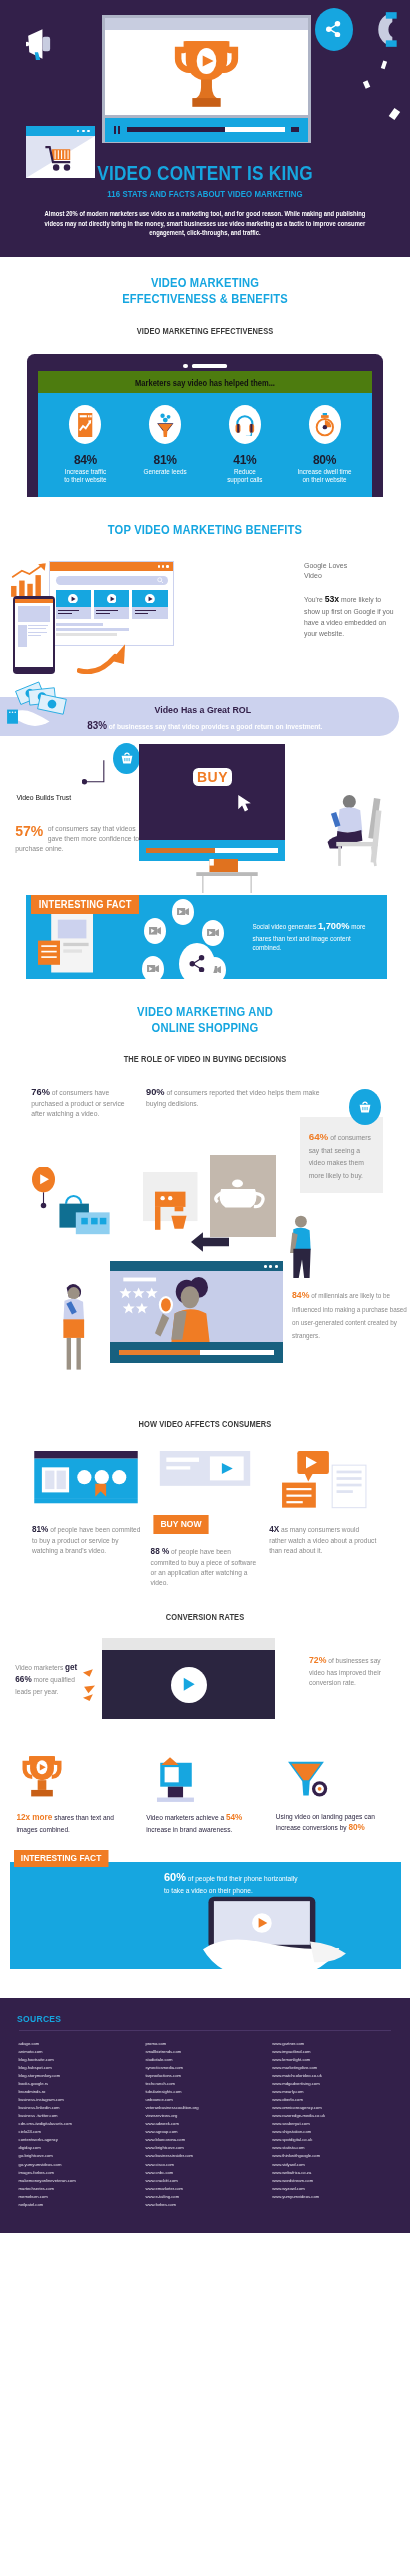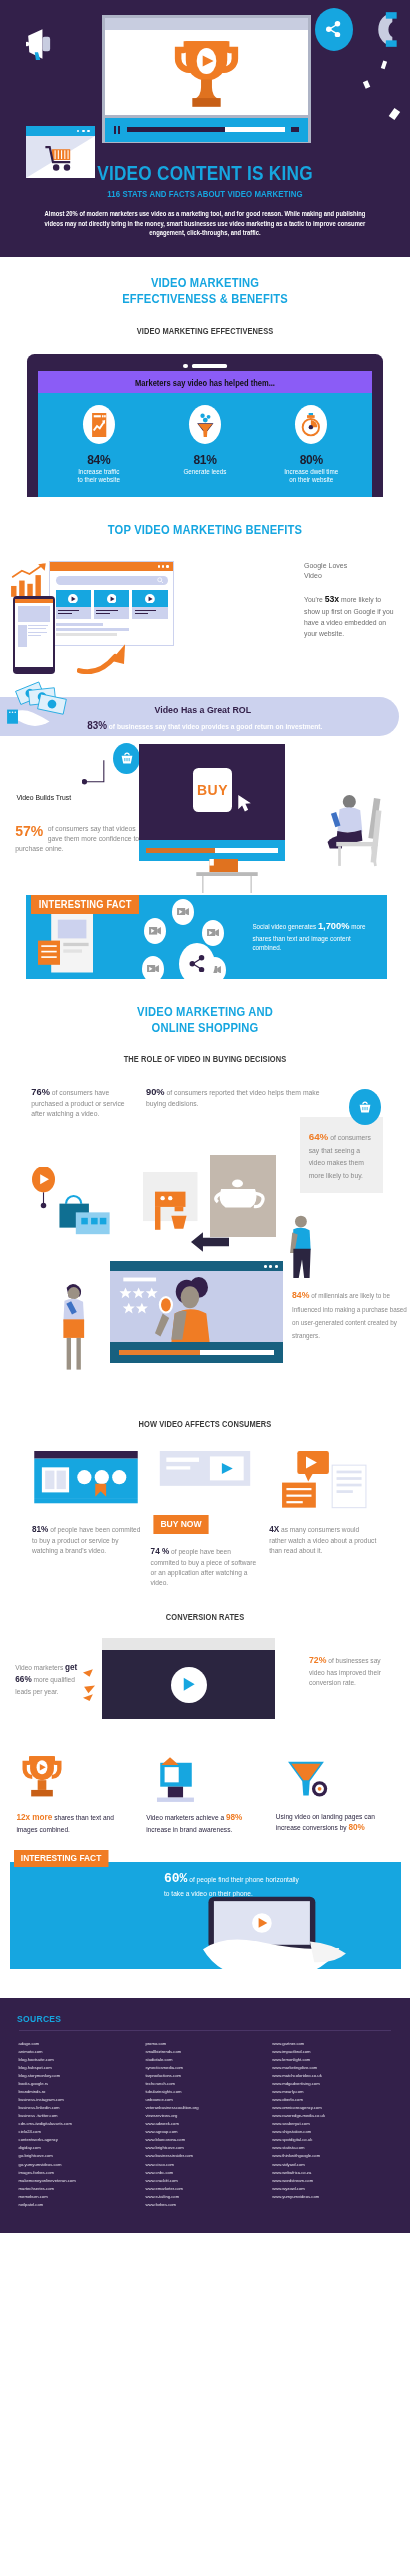--- a/index.html
+++ b/index.html
@@ -97,21 +97,21 @@
 
   
   .effect-sec { padding: 18.6px 0 5.5px; background: #fff; }
   .tablet {
     width: 356px; margin: 18.6px auto 0; background: #33204a;
     border-radius: 7.6px 7.6px 0 0; padding: 7px 11px 0;
   }
   .tab-speaker { display: flex; align-items: center; justify-content: center; gap: 3.8px; height: 9.8px; }
   .tab-speaker .dot { width: 4.4px; height: 4.4px; border-radius: 50%; background: #fff; }
   .tab-speaker .bar { width: 35px; height: 3.3px; border-radius: 1.6px; background: #fff; }
-  .tab-white { background: #8b5cf6; padding: 7.6px 0 5.5px; }
+  .tab-white { background: #4d7c0f; padding: 7.6px 0 5.5px; }
   .tab-white h3 {
     text-align: center; font-size: 8.2px; color: #111; font-weight: bold;
     transform: scaleX(0.92);
   }
   .tab-blue { background: #16a6e0; padding: 12px 7.6px 13px; }
   .stat-row { display: flex; }
   .stat-cell { flex: 1; text-align: center; }
   .bubble {
     width: 32px; height: 39px; border-radius: 50%; background: #fff;
     margin: 0 auto 8.7px; display: flex; align-items: center; justify-content: center;
@@ -192,21 +192,21 @@
     position: absolute; left: 113px; top: 1.1px; width: 27px; height: 31px;
     border-radius: 50%; background: #16a6e0; display: flex;
     align-items: center; justify-content: center;
   }
   .connector { position: absolute; left: 82px; top: 16.4px; width: 33px; height: 25px; }
   .tv {
     position: absolute; left: 139px; top: 2.2px; width: 146px; height: 117px;
   }
   .tv-screen { height: 96px; background: #33204a; position: relative; }
   .buy-btn {
-    position: absolute; left: 54px; top: 24px; width: 39px; height: 44px;
+    position: absolute; left: 54px; top: 24px; width: 39px; height: 18px;
     background: #fff; border-radius: 5.5px; display: flex;
     align-items: center; justify-content: center;
     color: #f07c24; font-size: 14px; font-weight: bold; letter-spacing: 0.5px;
   }
   .tv-bottom { height: 21px; background: #16a6e0; display: flex; align-items: center; padding: 0 6.6px; }
   .tv-track { flex: 1; height: 4.4px; background: #fff; position: relative; }
   .tv-track i { position: absolute; left: 0; top: 0; height: 4.4px; width: 52%; background: #d4712a; }
   .trust-stat { position: absolute; left: 15.3px; top: 82px; width: 126px; }
   .trust-stat .n { color: #f07c24; font-size: 14px; font-weight: bold; float: left; margin-right: 4.4px; line-height: 1; }
   .trust-stat p { font-size: 6.8px; color: #8a8a8a; line-height: 1.5; }
@@ -304,21 +304,21 @@
   .fact2-tag {
     position: absolute; left: 14px; top: 0; background: #f07c24; color: #fff;
     font-size: 9.3px; font-weight: bold; padding: 3.3px 7.6px; z-index: 3;
     transform: scaleX(0.9); transform-origin: left center;
   }
   .fact2-band {
     position: absolute; left: 9.8px; top: 12px; width: 391px; height: 107px;
     background: #16a6e0;
   }
   .fact2-txt { position: absolute; left: 164px; top: 18.6px; width: 137px; color: #fff; font-size: 6.6px; line-height: 1.55; }
-  .fact2-txt b { font-size: 13px; font-family: Liberation Mono, monospace; }
+  .fact2-txt b { font-size: 11px; }
   .hand-phone { position: absolute; left: 203px; top: 39px; width: 180px; height: 93px; }
 
   
   .sources { background: #33204a; padding: 12px 0 24px; margin-top: 11px; }
   .sources h3 {
     color: #16a6e0; font-size: 9.3px; font-weight: bold; padding: 4.4px 0 0 18.6px;
     letter-spacing: 0.3px; text-transform: uppercase; transform: scaleX(0.92);
     transform-origin: left center;
   }
   .src-rule { height: 1.1px; background: #4a3566; margin: 5.5px 18.6px 8.7px; }
@@ -465,20 +465,34 @@
                 <circle cx="17" cy="13" r="4.5" fill="#16a6e0"></circle>
                 <polygon points="2,19 32,19 21,33 13,33" fill="#33204a"></polygon>
                 <polygon points="13,30 21,30 20,44 14,44" fill="#f07c24"></polygon>
                 <polygon points="4,20 30,20 21,31 13,31" fill="#f07c24"></polygon>
               </svg>
             </div>
             <div class="stat-num">81%</div>
             <div class="stat-lbl">Generate leeds</div>
           </div>
 
+          <div class="stat-cell">
+            <div class="bubble">
+              <svg width="19.7" height="22" viewBox="0 0 36 40">
+                <path d="M4 22 v-4 a14 14 0 0 1 28 0 v4" stroke="#16a6e0" stroke-width="3.5" fill="none"></path>
+                <rect x="1" y="18" width="9" height="16" rx="4" fill="#f07c24"></rect>
+                <rect x="26" y="18" width="9" height="16" rx="4" fill="#f07c24"></rect>
+                <rect x="4" y="18" width="4" height="16" fill="#33204a"></rect>
+                <rect x="28" y="18" width="4" height="16" fill="#33204a"></rect>
+                <path d="M30 34 v3 a4 4 0 0 1 -4 4 h-6" stroke="#16a6e0" stroke-width="2.5" fill="none"></path>
+              </svg>
+            </div>
+            <div class="stat-num">41%</div>
+            <div class="stat-lbl">Reduce<br>support calls</div>
+          </div>
 
           <div class="stat-cell">
             <div class="bubble">
               <svg width="19.7" height="24" viewBox="0 0 36 44">
                 <rect x="14" y="0" width="8" height="5" fill="#16a6e0"></rect>
                 <rect x="11" y="4" width="14" height="5" fill="#f07c24"></rect>
                 <circle cx="18" cy="26" r="15" stroke="#f07c24" stroke-width="3.5" fill="none"></circle>
                 <path d="M18 26 L18 13 A13 13 0 0 1 30 26 Z" fill="#f07c24"></path>
                 <circle cx="18" cy="26" r="4" fill="#33204a"></circle>
               </svg>
@@ -933,21 +947,21 @@
             <rect x="24" y="12" width="60" height="8" fill="#fff"></rect>
             <rect x="24" y="28" width="44" height="6" fill="#fff"></rect>
             <rect x="104" y="10" width="62" height="44" fill="#fff"></rect>
             <polygon points="126,22 146,32 126,42" fill="#16a6e0"></polygon>
           </svg>
         </div>
         <div style="margin-top:3.3px">
           <span class="buy-now-btn">BUY NOW</span>
         </div>
         <div class="cons-txt">
-          <b>74 %</b><span> of people have been commited to buy a piece of software or an application after watching a video.</span>
+          <b>88 %</b><span> of people have been commited to buy a piece of software or an application after watching a video.</span>
         </div>
       </div>
 
       <div class="cons-cell">
         <div class="cons-art">
           <svg width="104" height="61" viewBox="0 0 190 112">
             <rect x="46" y="0" width="58" height="42" rx="4" fill="#f07c24"></rect>
             <polygon points="62,10 82,21 62,32" fill="#fff"></polygon>
             <polygon points="60,42 74,42 66,56" fill="#f07c24"></polygon>
             <rect x="110" y="26" width="62" height="78" fill="#fff" stroke="#dfe3f2" stroke-width="2"></rect>
@@ -1024,21 +1038,21 @@
         <div class="cg-art">
           <svg width="60" height="50" viewBox="0 0 110 92">
             <rect x="26" y="18" width="58" height="44" fill="#16a6e0"></rect>
             <polygon points="34,26 60,26 60,54 34,54" fill="#fff"></polygon>
             <polygon points="44,8 60,22 28,22" fill="#f07c24"></polygon>
             <rect x="40" y="62" width="28" height="20" fill="#33204a"></rect>
             <rect x="20" y="82" width="68" height="8" fill="#ccd2ee"></rect>
           </svg>
         </div>
         <div class="cg-txt">
-          <span class="dk">Video marketers achieve a </span><b>98%</b><span class="dk"> increase in brand awareness.</span>
+          <span class="dk">Video marketers achieve a </span><b>54%</b><span class="dk"> increase in brand awareness.</span>
         </div>
       </div>
 
       <div class="cg-cell">
         <div class="cg-art">
           <svg width="60" height="50" viewBox="0 0 110 92">
             <polygon points="22,16 88,16 62,52 48,52" fill="#16a6e0"></polygon>
             <polygon points="48,50 62,50 60,78 50,78" fill="#16a6e0"></polygon>
             <polygon points="28,20 82,20 60,50 50,50" fill="#f07c24"></polygon>
             <circle cx="80" cy="66" r="14" fill="#33204a"></circle>

